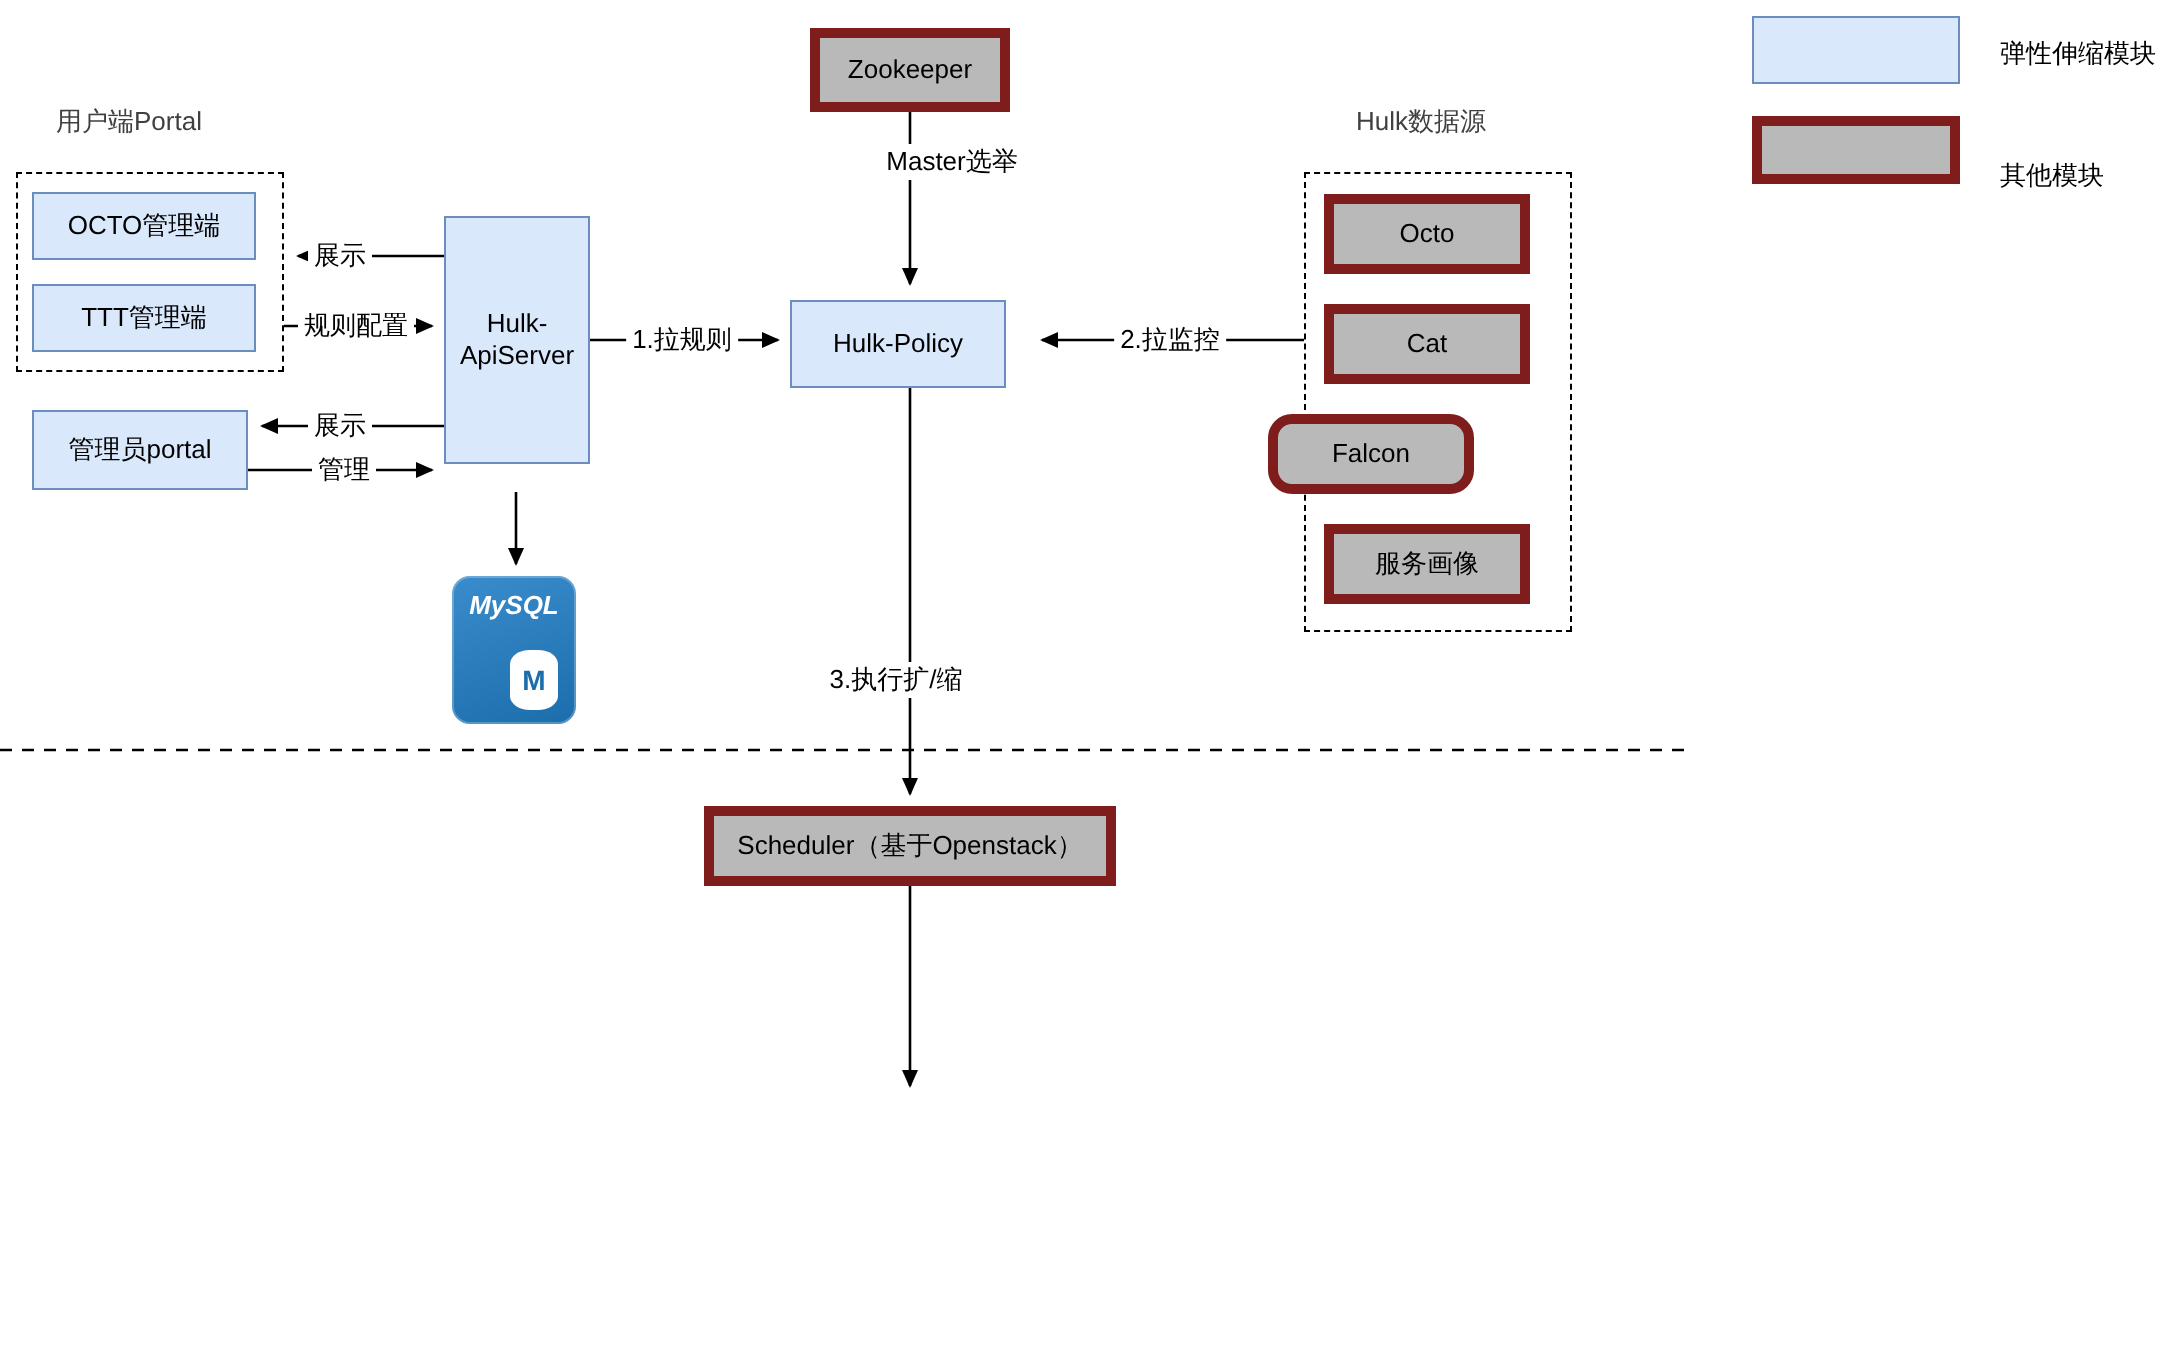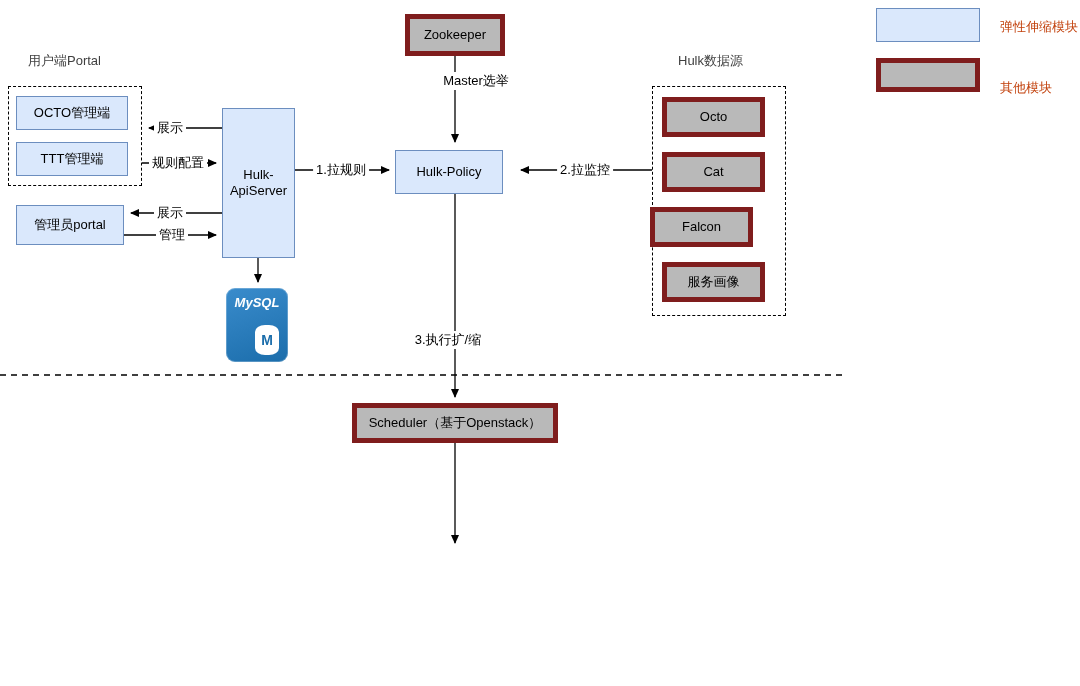--- a/index.html
+++ b/index.html
@@ -9,21 +9,21 @@
   .connectors line { stroke:#000; stroke-width:1.3; }
   .connectors line.sep { stroke-dasharray:6 5; }
   .box { position:absolute; display:flex; align-items:center; justify-content:center;
          text-align:center; font-size:13px; color:#000; line-height:1.25; }
   .elastic { background:#dae8fc; border:1px solid #6c8ebf; }
   .other { background:#b9b9b9; border:5px solid #7f1d1d; }
   .dashed-group { position:absolute; border:1px dashed #000; background:transparent; }
   .group-label { position:absolute; font-size:13px; color:#404040; white-space:nowrap; }
   .edge-label { position:absolute; transform:translate(-50%,-50%); background:#fff;
                 padding:0 3px; font-size:13px; color:#000; white-space:nowrap; z-index:3; }
-  .legend-label { position:absolute; font-size:13px; color:#c2410c; white-space:nowrap; }
+  .legend-label { position:absolute; font-size:13px; color:#000000; white-space:nowrap; }
 
   
   .mysql { position:absolute; left:226px; top:288px; width:62px; height:74px;
            background:linear-gradient(160deg,#3a8ccc,#1b6dab); border-radius:9px;
            box-shadow:inset 0 0 0 1px rgba(255,255,255,.25); }
   .mysql-text { position:absolute; top:7px; width:100%; text-align:center; color:#fff;
                 font-weight:bold; font-style:italic; font-size:13px; }
   .mysql-cyl { position:absolute; right:9px; bottom:7px; width:24px; height:30px;
                background:#fff; border-radius:10px/7px; display:flex; align-items:center;
                justify-content:center; }
@@ -72,21 +72,21 @@
   <div class="box elastic" style="left:16px; top:96px; width:112px; height:34px;">
     <span>OCTO管理端</span>
   </div>
   <div class="box elastic" style="left:16px; top:142px; width:112px; height:34px;">
     <span>TTT管理端</span>
   </div>
   <div class="box elastic" style="left:16px; top:205px; width:108px; height:40px;">
     <span>管理员portal</span>
   </div>
 
-  <div class="box elastic" style="left:222px; top:108px; width:73px; height:150px;">
+  <div class="box elastic" style="left:222px; top:108px; width:73px; height:124px;">
     <span>Hulk-ApiServer</span>
   </div>
 
   <div class="edge-label" style="left:170px; top:128px;">展示</div>
   <div class="edge-label" style="left:178px; top:163px;">规则配置</div>
   <div class="edge-label" style="left:170px; top:213px;">展示</div>
   <div class="edge-label" style="left:172px; top:235px;">管理</div>
 
   <div class="mysql">
     <div class="mysql-text">MySQL</div>
@@ -103,21 +103,21 @@
   <div class="edge-label" style="left:448px; top:340px;">3.执行扩/缩</div>
 
   <div class="group-label" style="left:678px; top:52px;">Hulk数据源</div>
   <div class="dashed-group" style="left:652px; top:86px; width:134px; height:230px;"></div>
   <div class="box other" style="left:662px; top:97px; width:103px; height:40px;">
     <span>Octo</span>
   </div>
   <div class="box other" style="left:662px; top:152px; width:103px; height:40px;">
     <span>Cat</span>
   </div>
-  <div class="box other" style="left:650px; top:207px; width:103px; height:40px;">
+  <div class="box other" style="left:634px; top:207px; width:103px; height:40px;border-radius:12px;">
     <span>Falcon</span>
   </div>
   <div class="box other" style="left:662px; top:262px; width:103px; height:40px;">
     <span>服务画像</span>
   </div>
 
   <div class="box other" style="left:352px; top:403px; width:206px; height:40px;">
     <span>Scheduler（基于Openstack）</span>
   </div>
 

